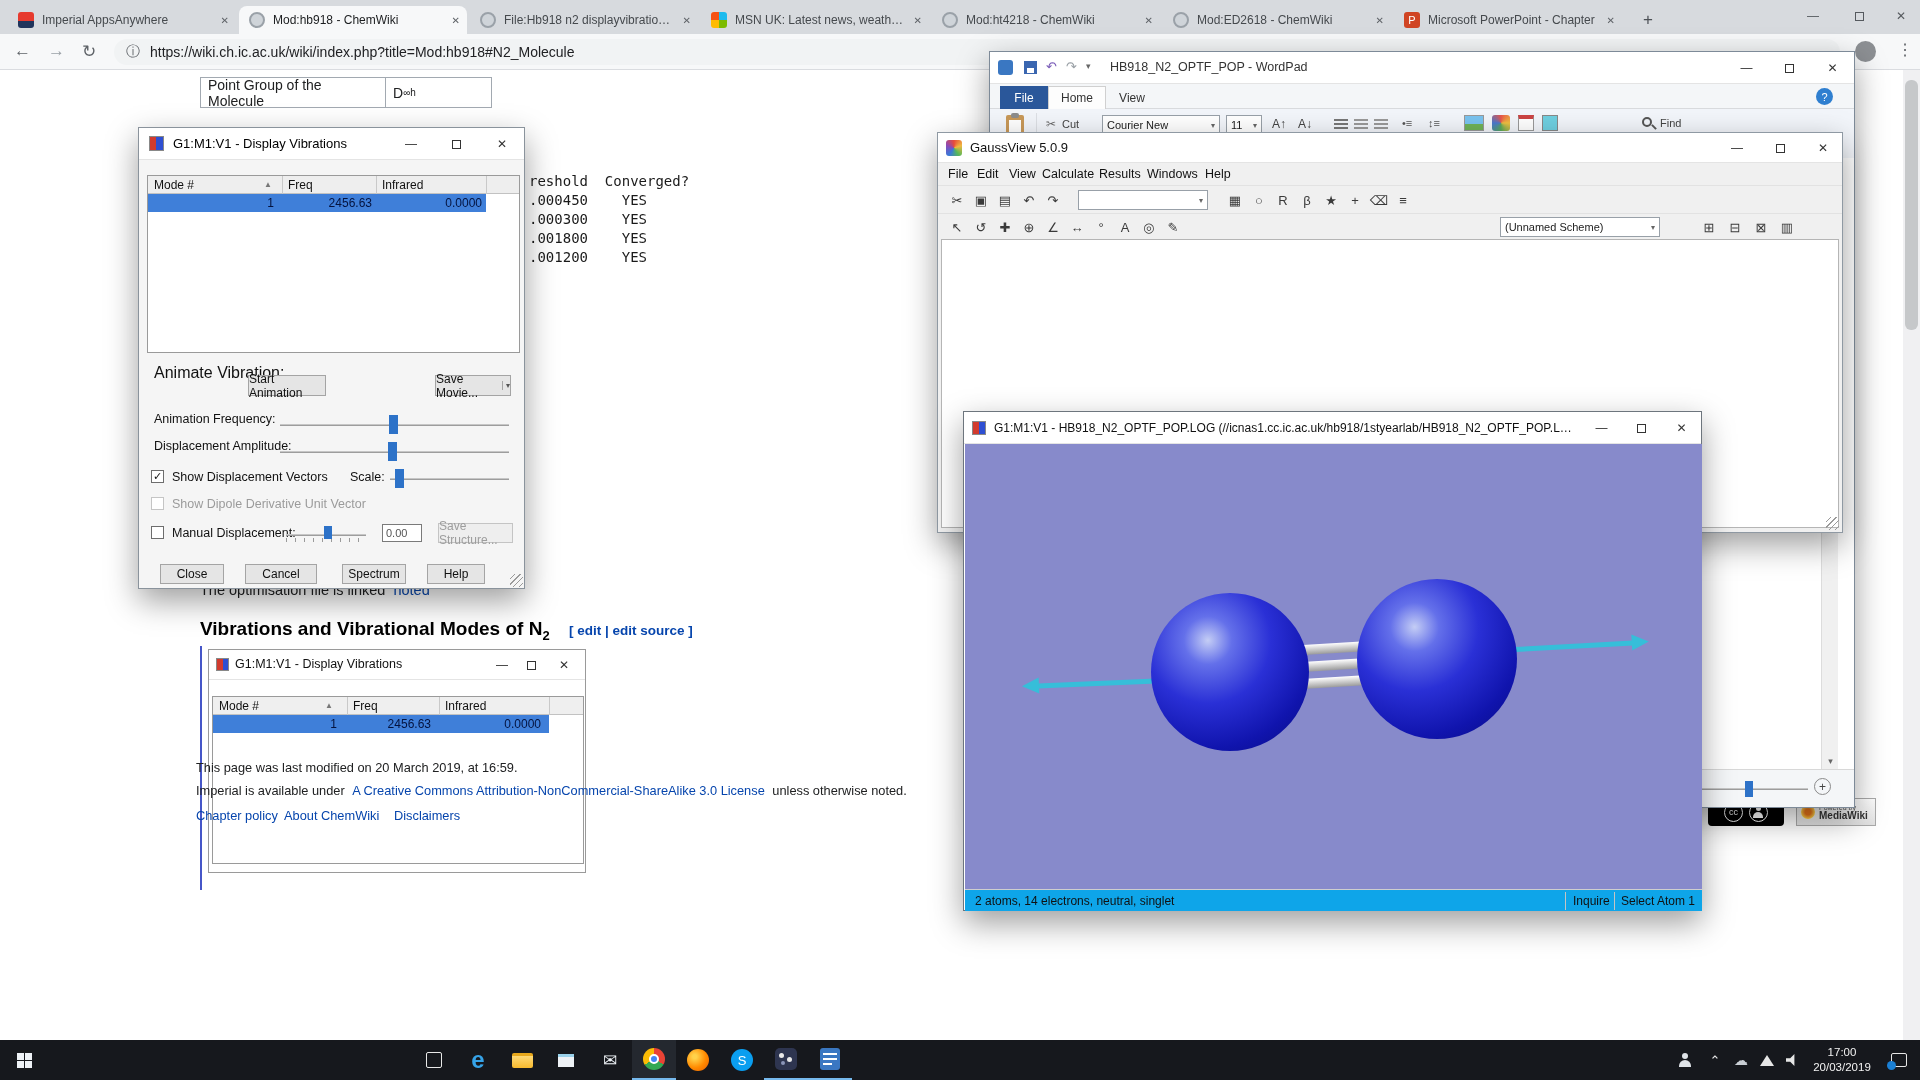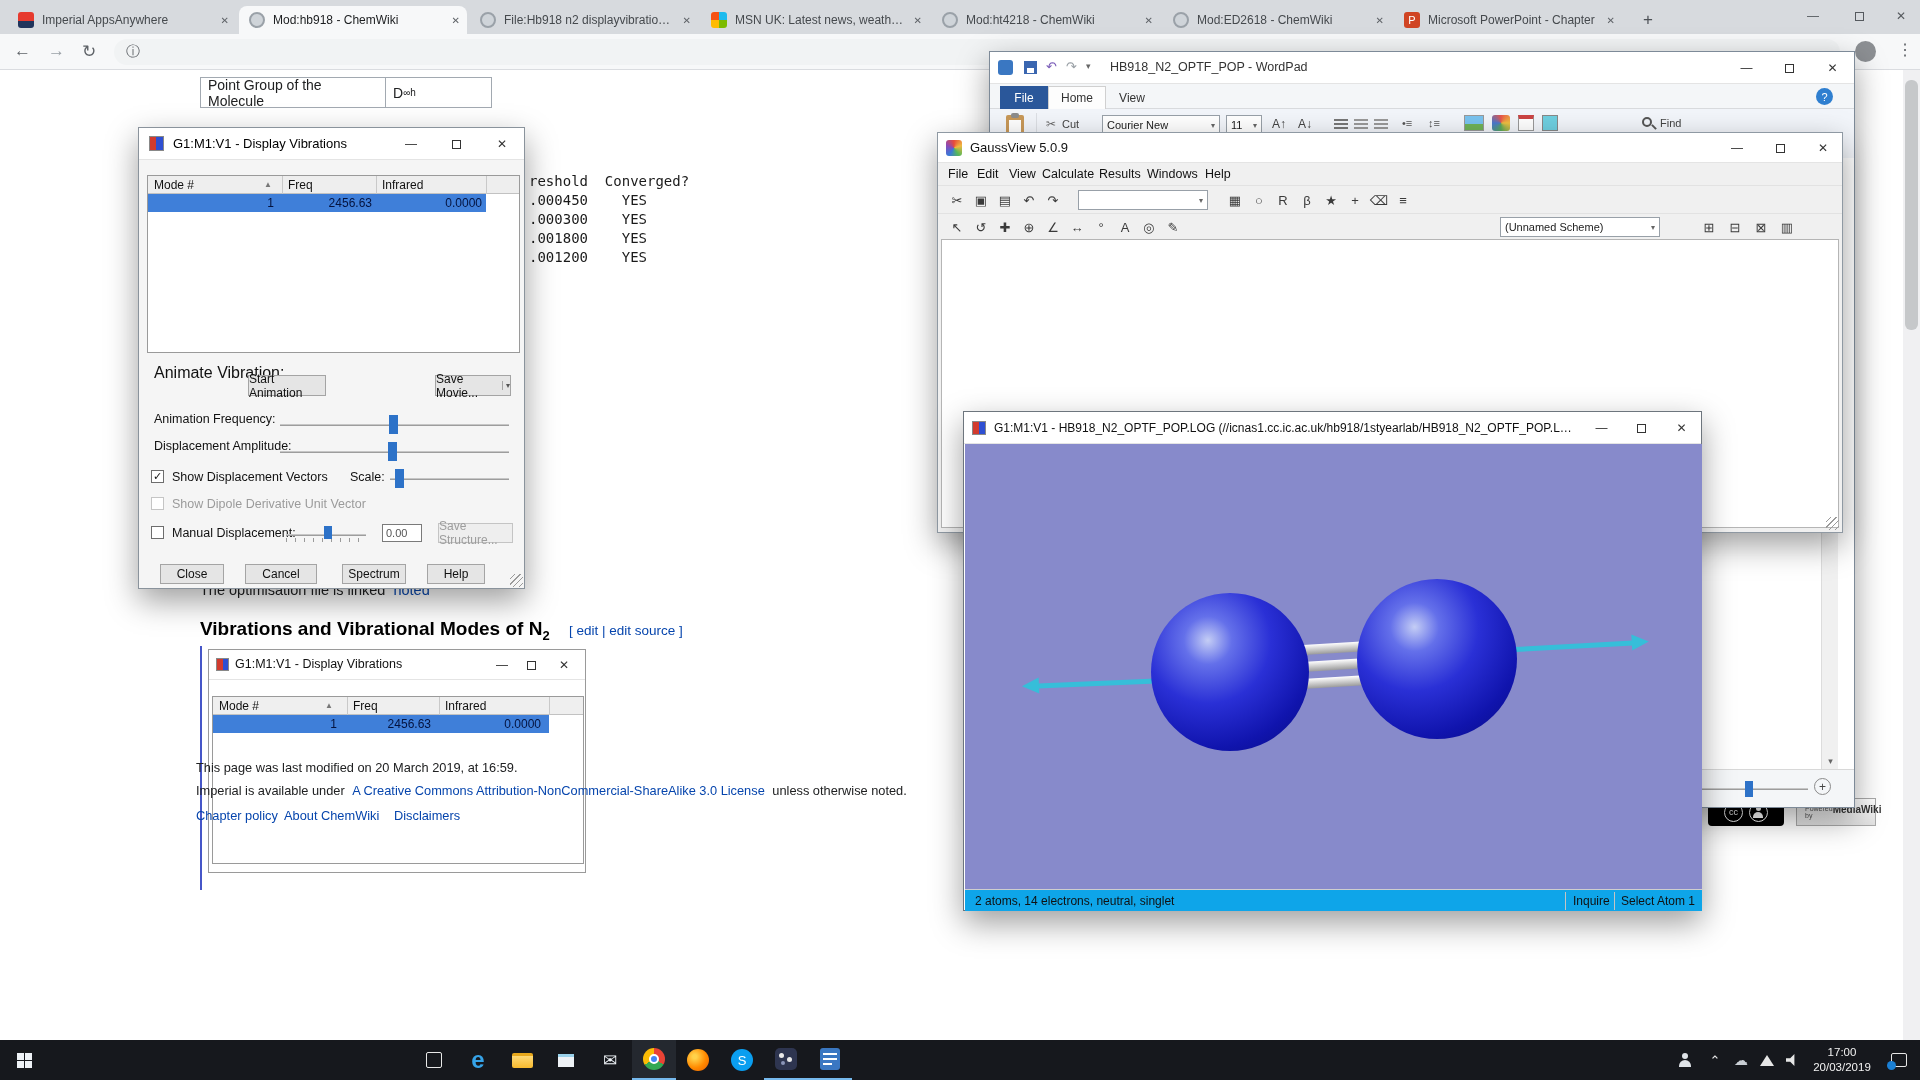--- a/index.html
+++ b/index.html
@@ -89,20 +89,21 @@
         </div>
       <div class="cap" style="left:1882px;width:38px;height:32px;color:#55595e">✕</div>
     </div>
 
     <div class="a" style="left:0;top:34px;width:1920px;height:36px;background:#f7f8f9;border-bottom:1px solid #dadce0">
       <span class="a" style="left:14px;top:7px;font-size:17px;color:#5f6368">←</span>
       <span class="a" style="left:48px;top:7px;font-size:17px;color:#9aa0a6">→</span>
       <span class="a" style="left:82px;top:7px;font-size:17px;color:#5f6368">↻</span>
       <div class="a" style="left:114px;top:5px;width:1726px;height:26px;background:#f1f3f4;border-radius:13px">
         <span class="a" style="left:12px;top:4px;font-size:14px;color:#5f6368">ⓘ</span>
+        <input class="a" style="left: 36px; top: 2px; width: 1400px; height: 22px; border: 0px; background: transparent; outline: none; font-size: 14px; color: rgb(32, 33, 36); font-family: &quot;Liberation Sans&quot;, sans-serif;" value="https://wiki.ch.ic.ac.uk/wiki/index.php?title=Mod:hb918#N2_Molecule">
       </div>
       <span class="a" style="left:1855px;top:7px;width:21px;height:21px;border-radius:50%;background:#8d9094"></span>
       <span class="a" style="left:1897px;top:6px;font-size:16px;color:#5f6368">⋮</span>
     </div>
 
     <div class="a" style="left:0;top:70px;width:1920px;height:970px;background:#fff">
 
       <div class="a" style="left:200px;top:7px;width:292px;height:31px">
         <div class="a" style="left:0;top:0;width:186px;height:31px;border:1px solid #a2a9b1;background:#fff;display:flex;align-items:center;padding:0 7px">
           <span style="font-size:14px;color:#202122">Point Group of the Molecule</span>
@@ -119,21 +120,21 @@
 .001800    YES
 .001200    YES</pre>
 
       <div class="a" style="left:200px;top:512px;font-size:14.5px;color:#202122">
         <span>The optimisation file is linked</span>
         <span class="lnk" style="margin-left:4px">noted</span>
       </div>
 
       <div class="a" style="left:200px;top:548px;font-size:19px;font-weight:bold;color:#000">
         <span>Vibrations and Vibrational Modes of N</span><sub style="font-size:13px">2</sub>
-        <span class="lnk" style="font-size:13.5px;font-weight:normal;margin-left:14px">[ edit | edit source ]</span>
+        <span class="lnk" style="font-size:13.5px;font-weight:bold;margin-left:14px">[ edit | edit source ]</span>
       </div>
 
       <div class="a" style="left:200px;top:576px;width:2px;height:244px;background:#4656c8"></div>
 
       <div class="a" style="left:208px;top:579px;width:378px;height:224px;background:#fff;border:1px solid #9a9a9a">
         <div class="tbar" style="height:30px">
           <span class="a" style="left:7px;top:8px;width:13px;height:13px;background:linear-gradient(90deg,#d23b2e 50%,#2e4fd2 50%);border:1px solid #888"></span>
           <span class="a" style="left:26px;top:7px;font-size:12.5px;color:#111">G1:M1:V1 - Display Vibrations</span>
           <span class="cap" style="left:280px;width:26px;height:30px">—</span>
           <span class="cap" style="left:306px;width:32px;height:30px">
@@ -173,21 +174,21 @@
         <span style="width:19px;height:19px;border:1.5px solid #fff;border-radius:50%;color:#fff;font-size:9px;display:flex;align-items:center;justify-content:center">
             <span>cc</span>
           </span>
         <span style="width:19px;height:19px;border:1.5px solid #fff;border-radius:50%;position:relative">
           <span style="position:absolute;left:5.5px;top:2.5px;width:5px;height:5px;border-radius:50%;background:#fff"></span>
           <span style="position:absolute;left:3px;top:8.5px;width:10px;height:6px;border-radius:5px 5px 0 0;background:#fff"></span>
         </span>
       </div>
       <div class="a" style="left:1796px;top:728px;width:80px;height:28px;background:linear-gradient(#ffffff,#e2e2e2);border:1px solid #aaa;display:flex;align-items:center;padding:0 4px;gap:4px">
         <span style="width:14px;height:14px;border-radius:50%;background:radial-gradient(circle,#e8741a 30%,#ffd24a 70%)"></span>
-        <span style="display:flex;flex-direction:row;line-height:1">
+        <span style="display:flex;flex-direction:column;line-height:1">
           <span style="font-size:7px;color:#555">Powered by</span>
           <span style="font-size:10px;color:#333;font-weight:bold">MediaWiki</span>
         </span>
       </div>
 
       <div class="a" style="left:1903px;top:0;width:17px;height:970px;background:#f0f0f2">
         <div class="a" style="left:2px;top:10px;width:13px;height:250px;background:#c6c8ca;border-radius:6px"></div>
       </div>
     </div>
   </div>

